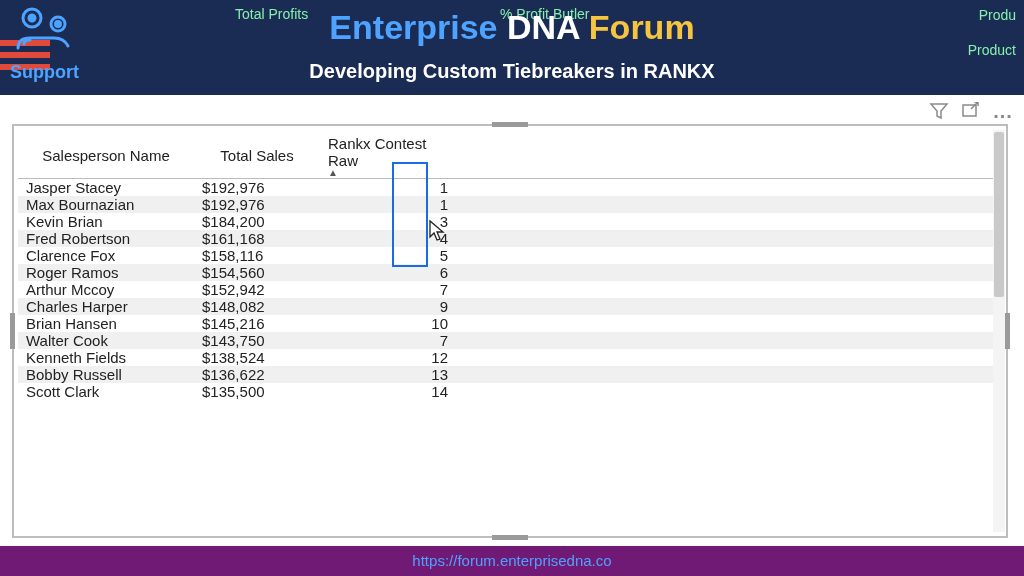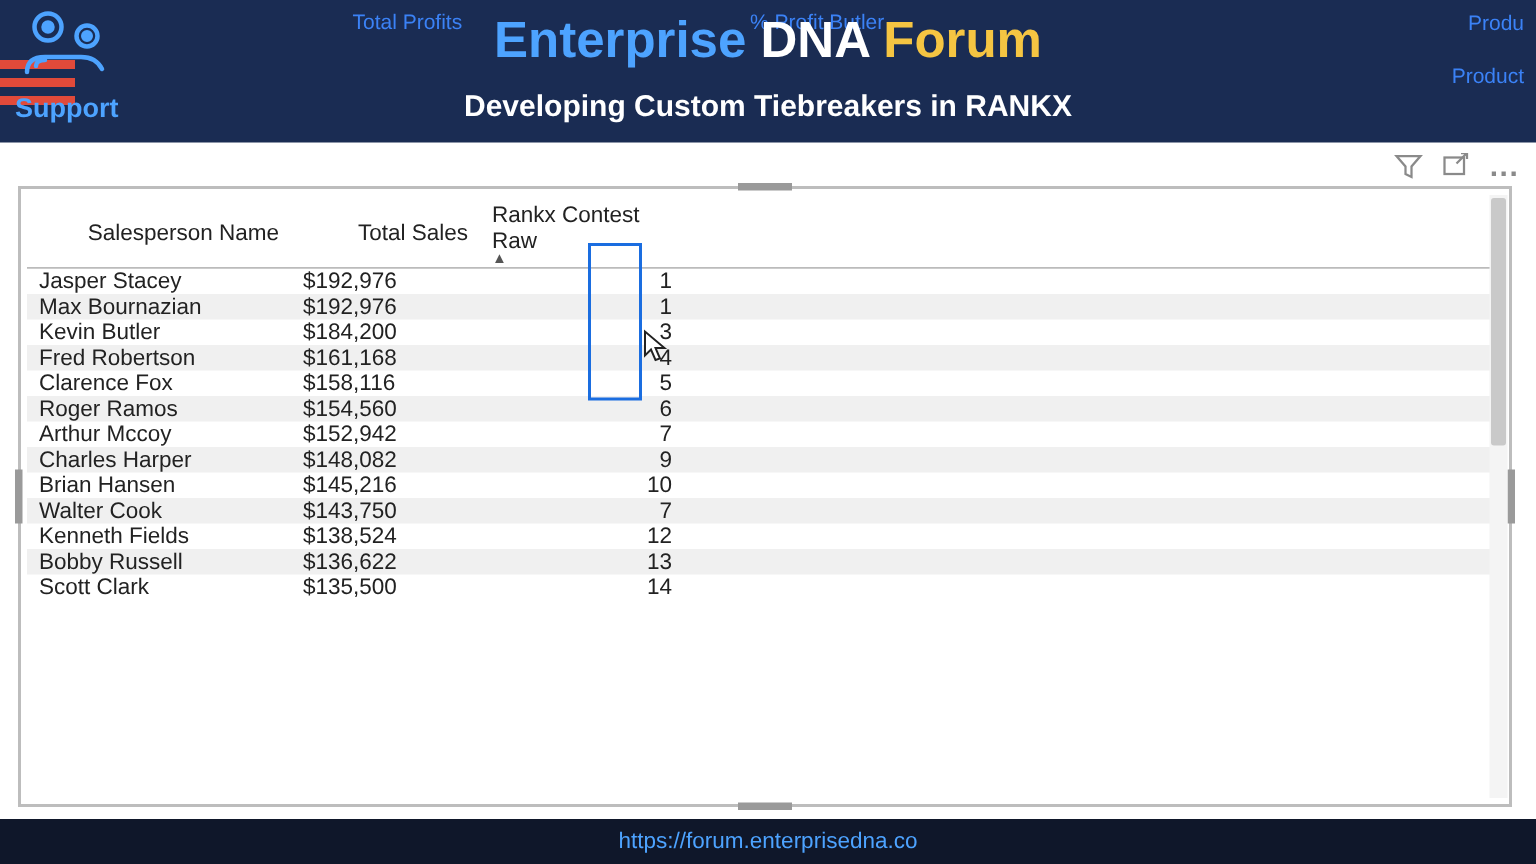--- a/index.html
+++ b/index.html
@@ -1,17 +1,17 @@
 <!DOCTYPE html>
 <html><head>
 <meta charset="utf-8">
 <style>
   html,body{margin:0;padding:0;width:1024px;height:576px;font-family:"Segoe UI",Arial,sans-serif;background:#fff;overflow:hidden}
   .header{background:#1a2c53;height:95px;position:relative;color:#fff}
-  .bg-text{position:absolute;color:#3b82f6;font-size:14px;top:6px}
+  .bg-text{position:absolute;color:#86efac;font-size:14px;top:6px}
   .bg-text.tp{left:235px}
   .bg-text.pm{left:500px}
   .bg-text.p1{right:8px;top:7px}
   .bg-text.p2{right:8px;top:42px}
   .title{position:absolute;left:0;right:0;top:8px;text-align:center;font-size:34px;font-weight:700}
   .title .a{color:#4da3ff}
   .title .b{color:#fff}
   .title .c{color:#f5c542}
   .subtitle{position:absolute;left:0;right:0;top:60px;text-align:center;font-size:20px;font-weight:600;color:#fff}
   .support{position:absolute;left:10px;top:4px;text-align:center;color:#4da3ff;font-size:18px;font-weight:600}
@@ -22,34 +22,34 @@
   .toolbar{position:absolute;right:8px;top:100px;display:flex;align-items:center;gap:6px;color:#8a8a8a}
   .toolbar .btn{width:26px;height:22px;display:flex;align-items:center;justify-content:center;cursor:pointer}
   .visual{position:absolute;left:12px;top:124px;width:996px;height:414px;border:2px solid #bdbdbd;background:#fff;box-sizing:border-box}
   .vh{position:absolute;background:#9a9a9a}
   .vh.t{left:50%;top:-4px;width:36px;height:5px;margin-left:-18px}
   .vh.b{left:50%;bottom:-4px;width:36px;height:5px;margin-left:-18px}
   .vh.l{left:-4px;top:50%;width:5px;height:36px;margin-top:-18px}
   .vh.r{right:-4px;top:50%;width:5px;height:36px;margin-top:-18px}
   .table-wrap{position:absolute;inset:4px;overflow:hidden}
   table{border-collapse:collapse;width:100%;font-size:15px;color:#222}
-  th{font-weight:400;text-align:right;padding:5px 8px 2px 8px;color:#222;border-bottom:1px solid #bbb;font-size:15px}
+  th{font-weight:400;text-align:center;padding:5px 8px 2px 8px;color:#222;border-bottom:1px solid #bbb;font-size:15px}
   th.rc{text-align:left}
   th .sort{display:block;font-size:10px;color:#555;line-height:6px;margin-top:1px}
   td{padding:0 8px;font-size:15px}
   td.name{width:160px}
   td.sales{width:110px}
   td.rank{text-align:right;width:120px;padding-right:16px}
   tbody tr:nth-child(even){background:#f0f0f0}
   .highlight{position:absolute;border:2px solid #1a6de0;pointer-events:none}
   .scrollbar{position:absolute;right:1px;top:4px;bottom:4px;width:12px}
   .scrollbar .track{position:absolute;inset:0;background:#f4f4f4}
   .scrollbar .thumb{position:absolute;left:1px;right:1px;top:2px;height:165px;background:#c9c9c9;border-radius:2px}
   .cursor{position:absolute;left:428px;top:219px;pointer-events:none}
-  .footer{position:absolute;left:0;right:0;bottom:0;height:30px;background:#0f172a;color:#4da3ff;text-align:center;font-size:15px;line-height:30px}
+  .footer{position:absolute;left:0;right:0;bottom:0;height:30px;background:#701a75;color:#4da3ff;text-align:center;font-size:15px;line-height:30px}
 </style>
 </head>
 <body>
 
 <div class="header">
   <div class="red-lines">
       <div></div>
       <div></div>
       <div></div>
     </div>
@@ -113,21 +113,21 @@
             <td class="rank">1</td>
             <td></td>
           </tr>
           <tr>
             <td class="name">Max Bournazian</td>
             <td class="sales">$192,976</td>
             <td class="rank">1</td>
             <td></td>
           </tr>
           <tr>
-            <td class="name">Kevin Butler</td>
+            <td class="name">Kevin Brian</td>
             <td class="sales">$184,200</td>
             <td class="rank">3</td>
             <td></td>
           </tr>
           <tr>
             <td class="name">Fred Robertson</td>
             <td class="sales">$161,168</td>
             <td class="rank">4</td>
             <td></td>
           </tr>

